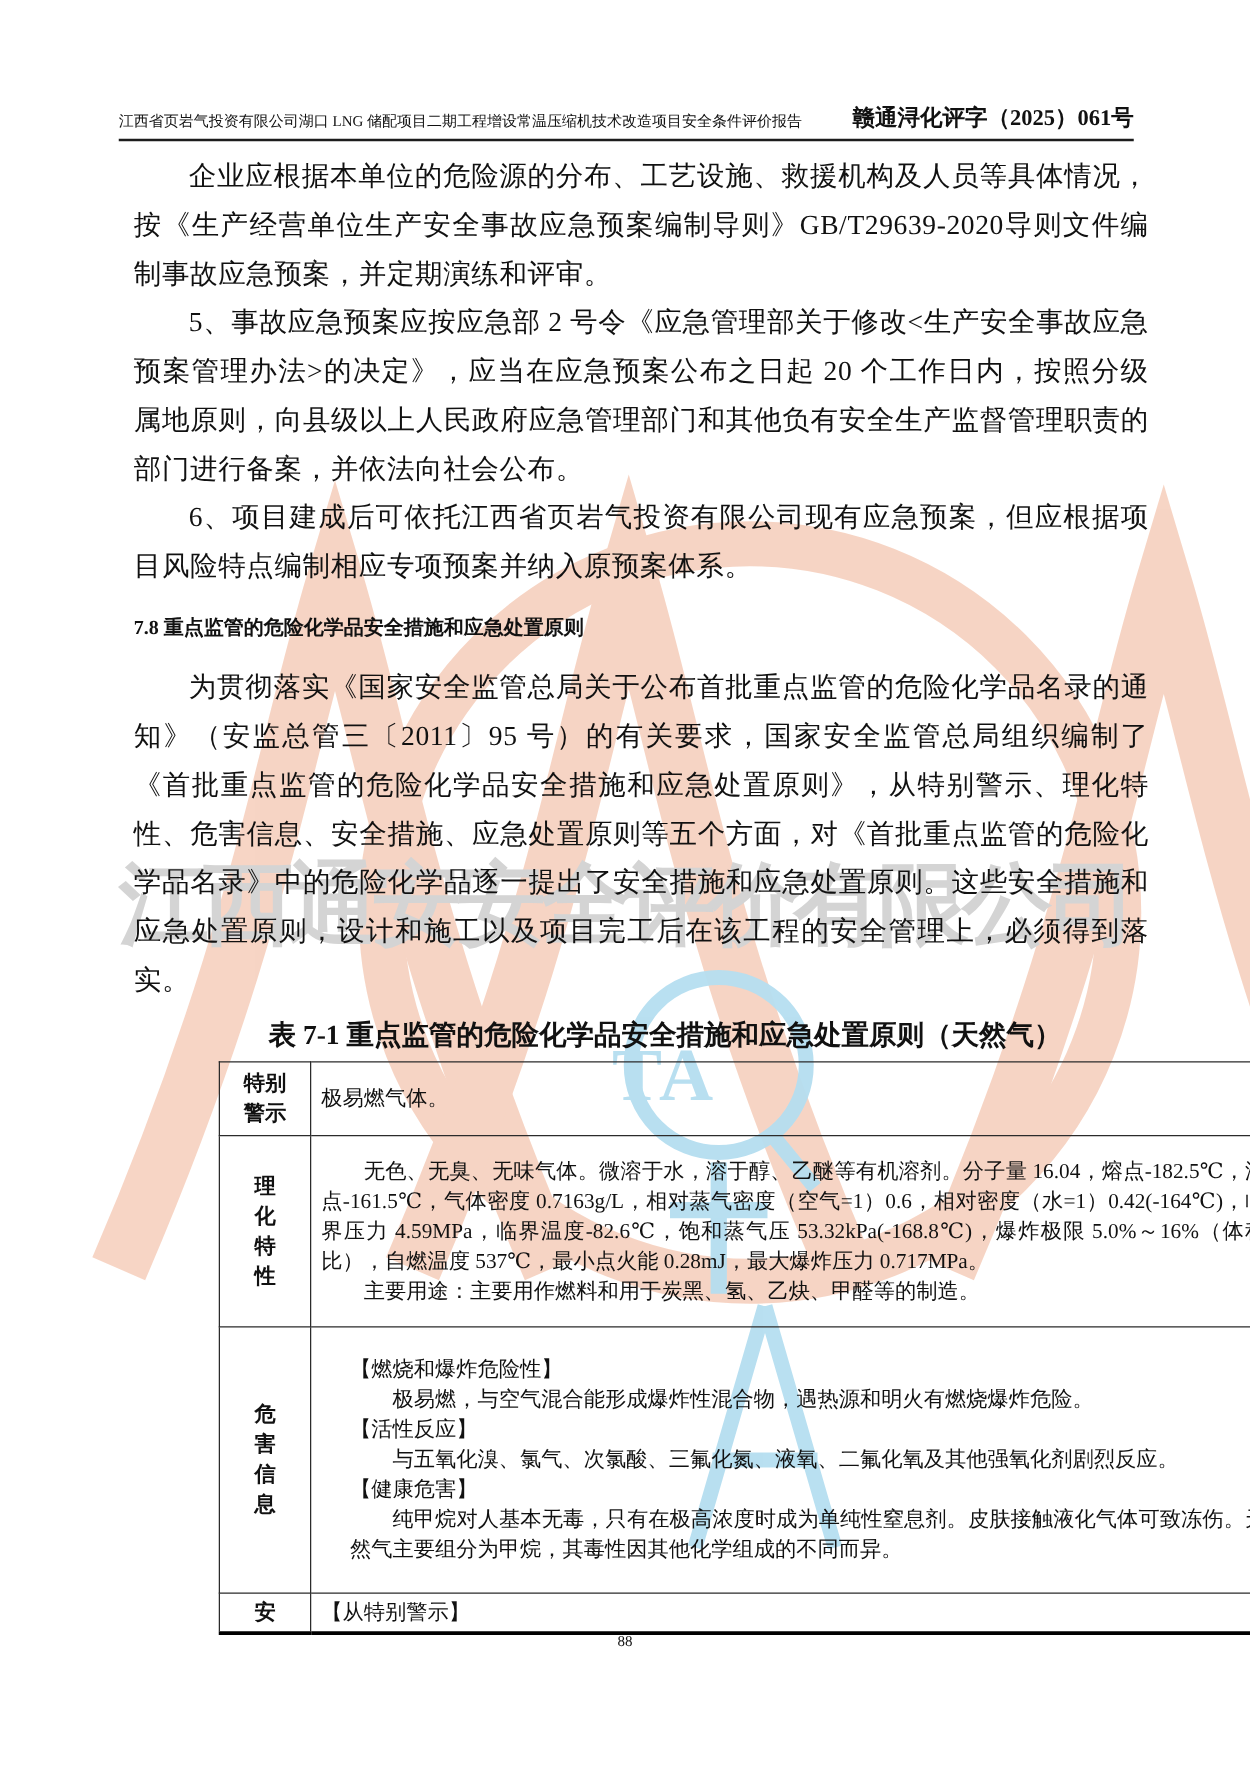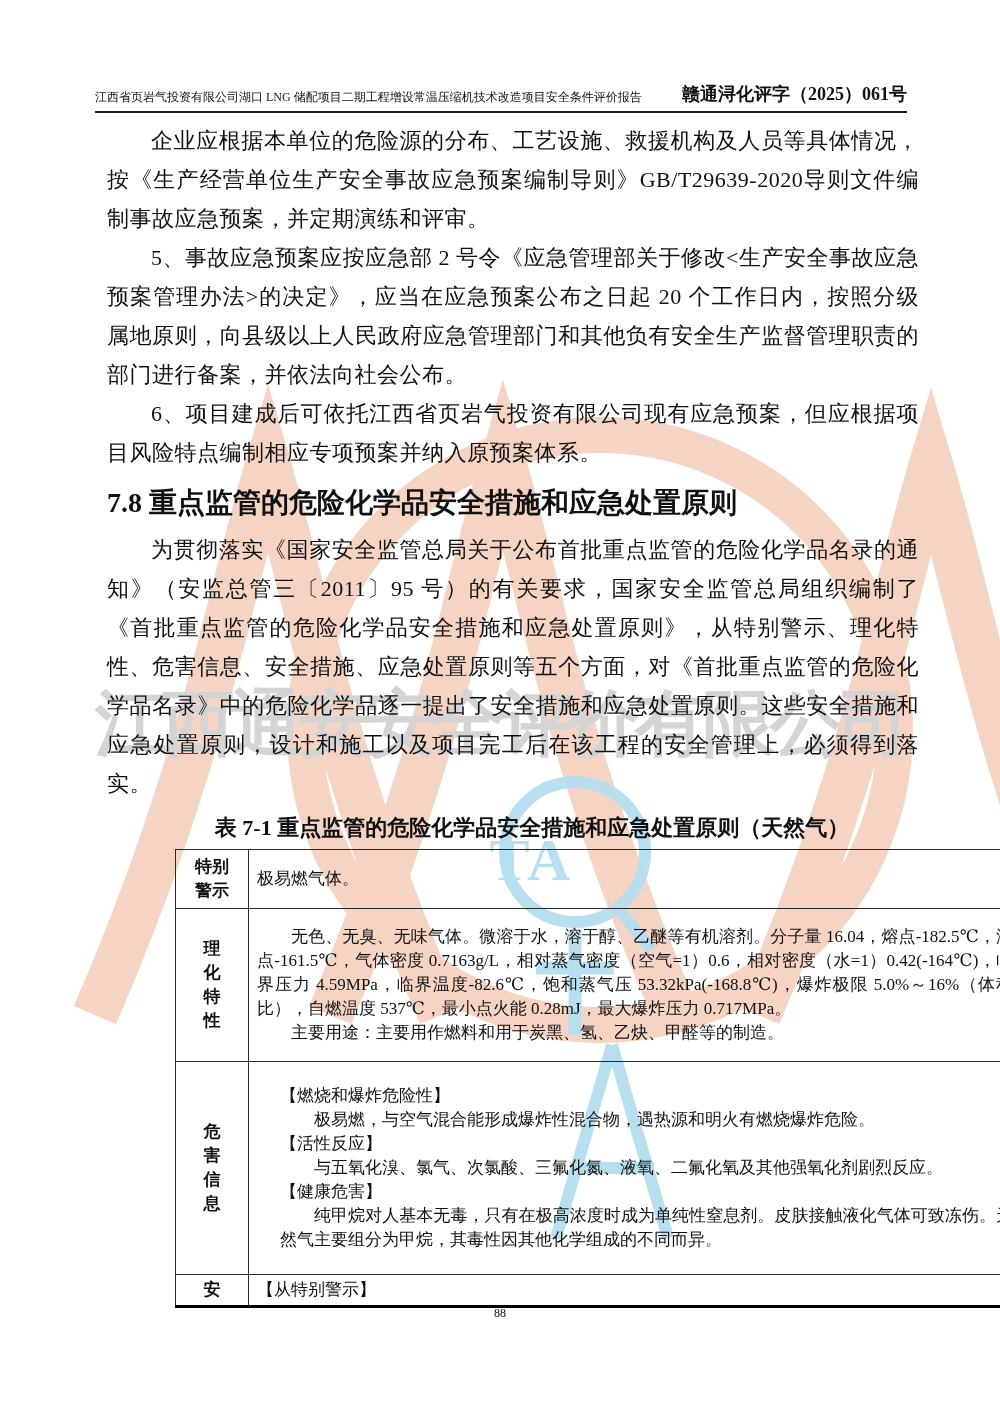--- a/index.html
+++ b/index.html
@@ -34,21 +34,21 @@
   p.body{
     margin:0;
     font-size:22px;
     line-height:39px;
     text-align:justify;
     text-indent:2em;
     letter-spacing:.5px;
   }
   h2.sect{
     margin:13px 0 9px 0;
-    font-size:28px;
+    font-size:16px;
     line-height:36px;
     font-weight:bold;
   }
   .tbl-title{
     margin:10px 0 6px 68px;
     width:714px;
     text-align:center;
     font-size:22px;
     font-weight:bold;
   }

